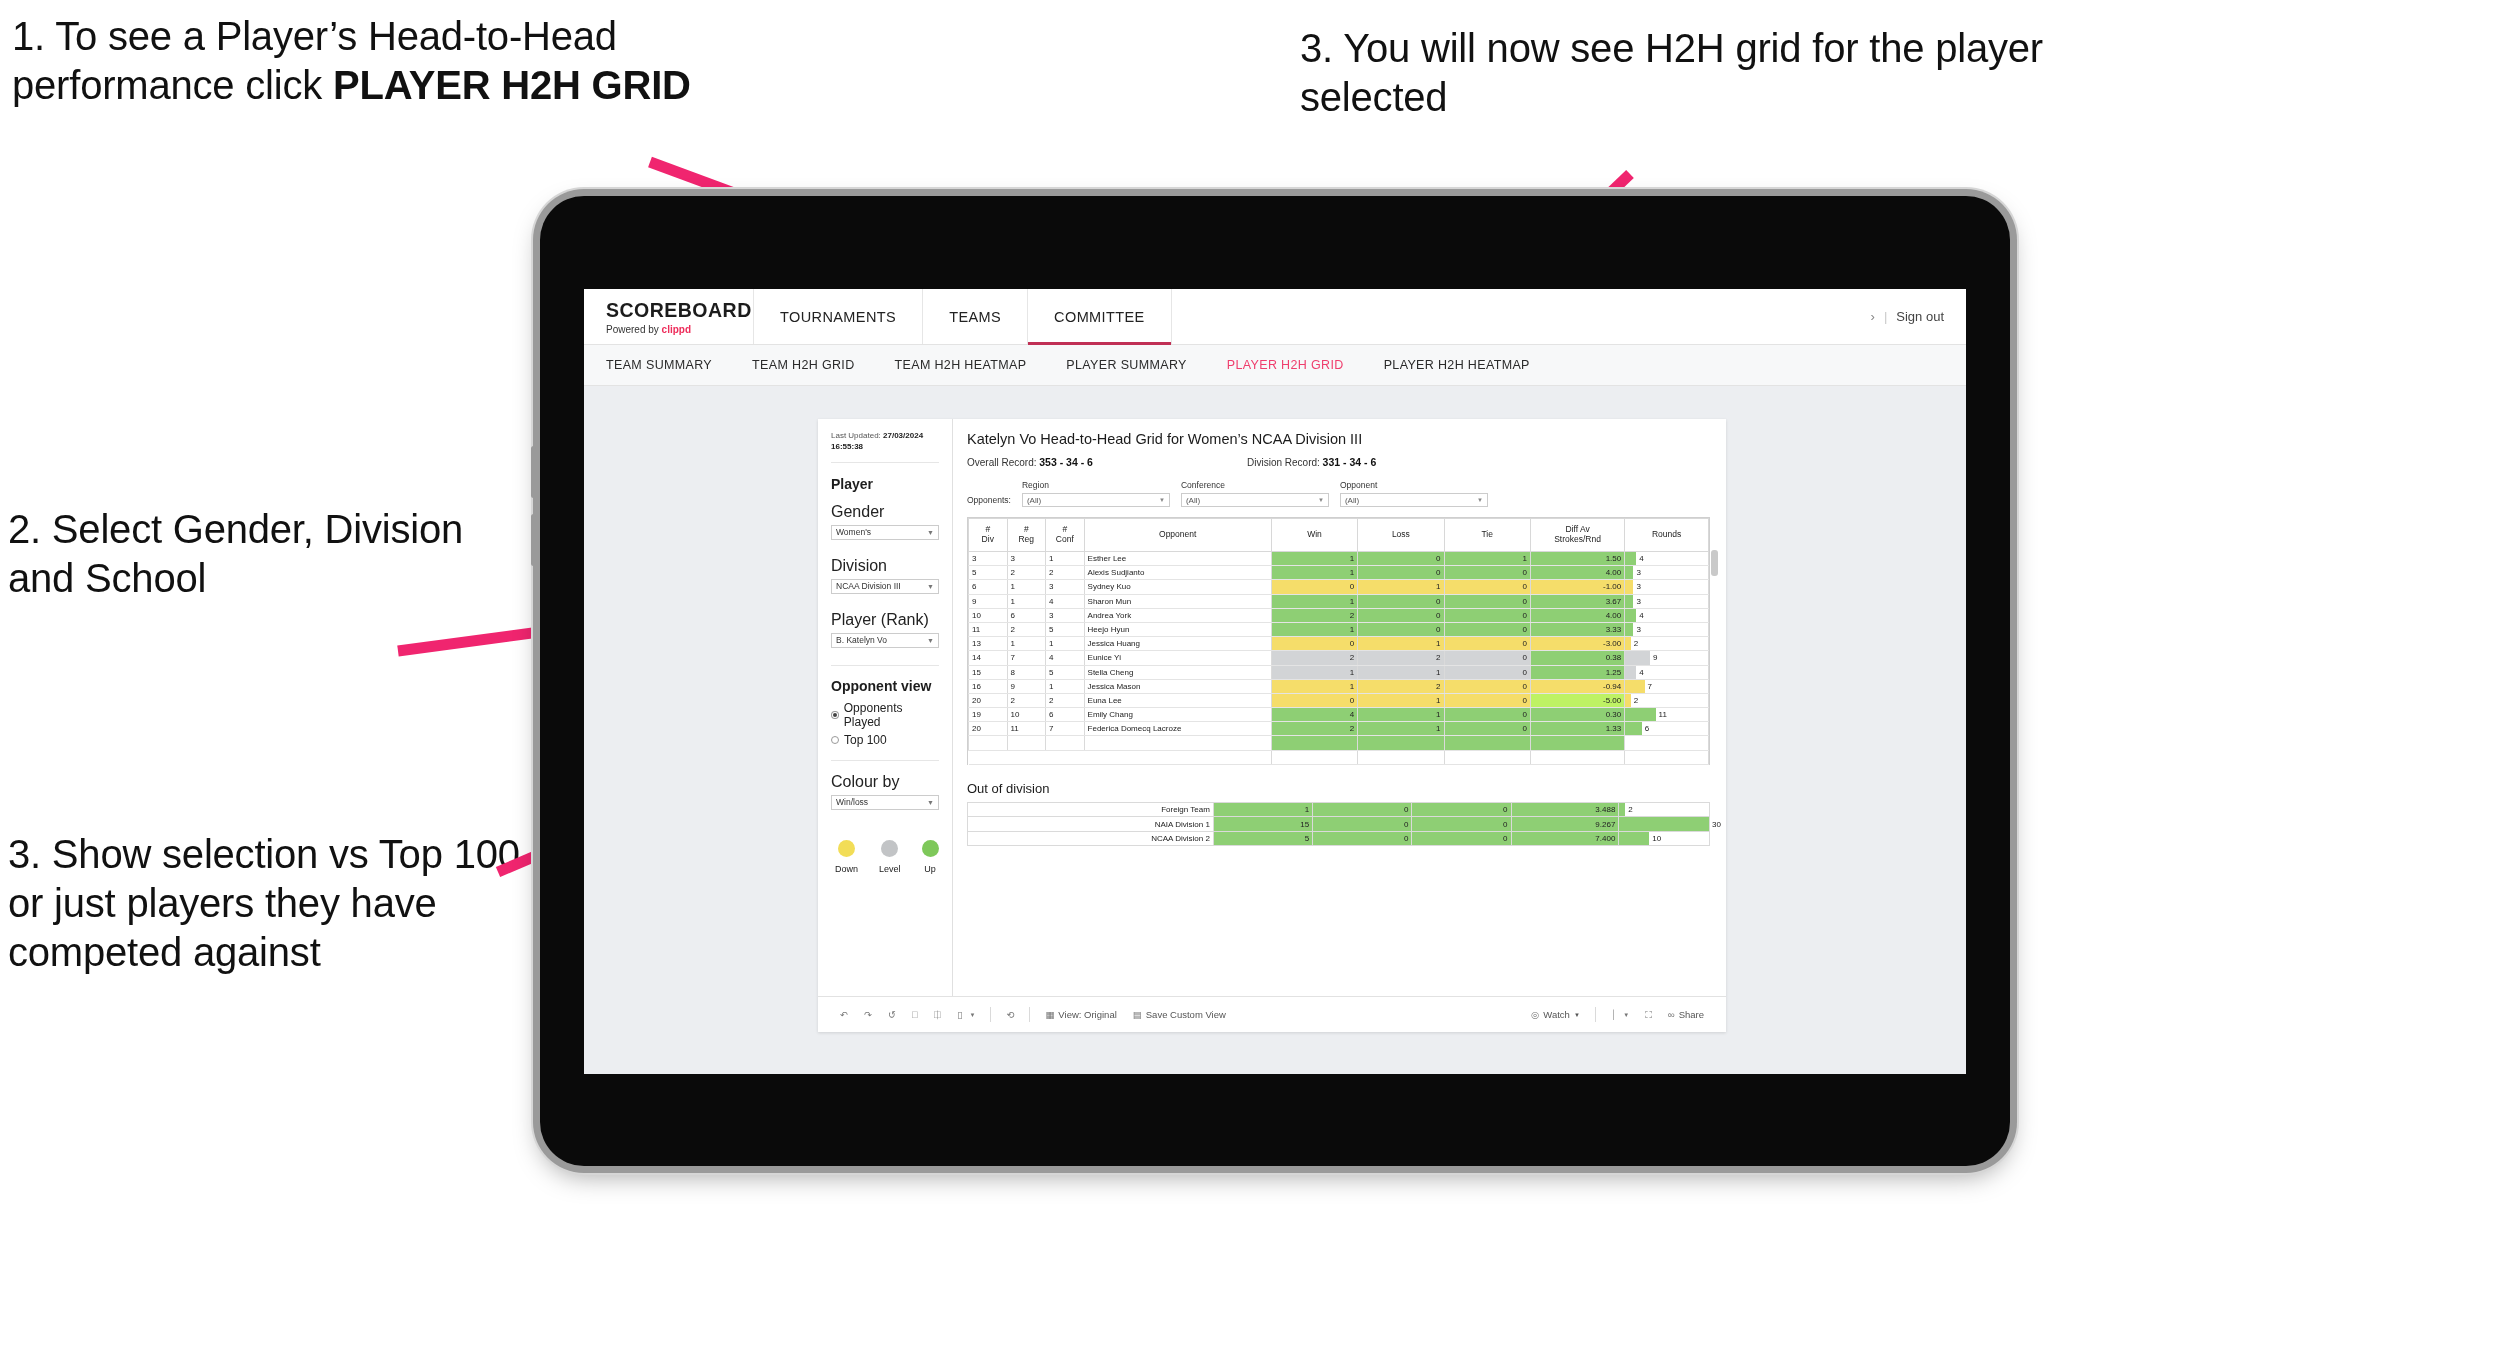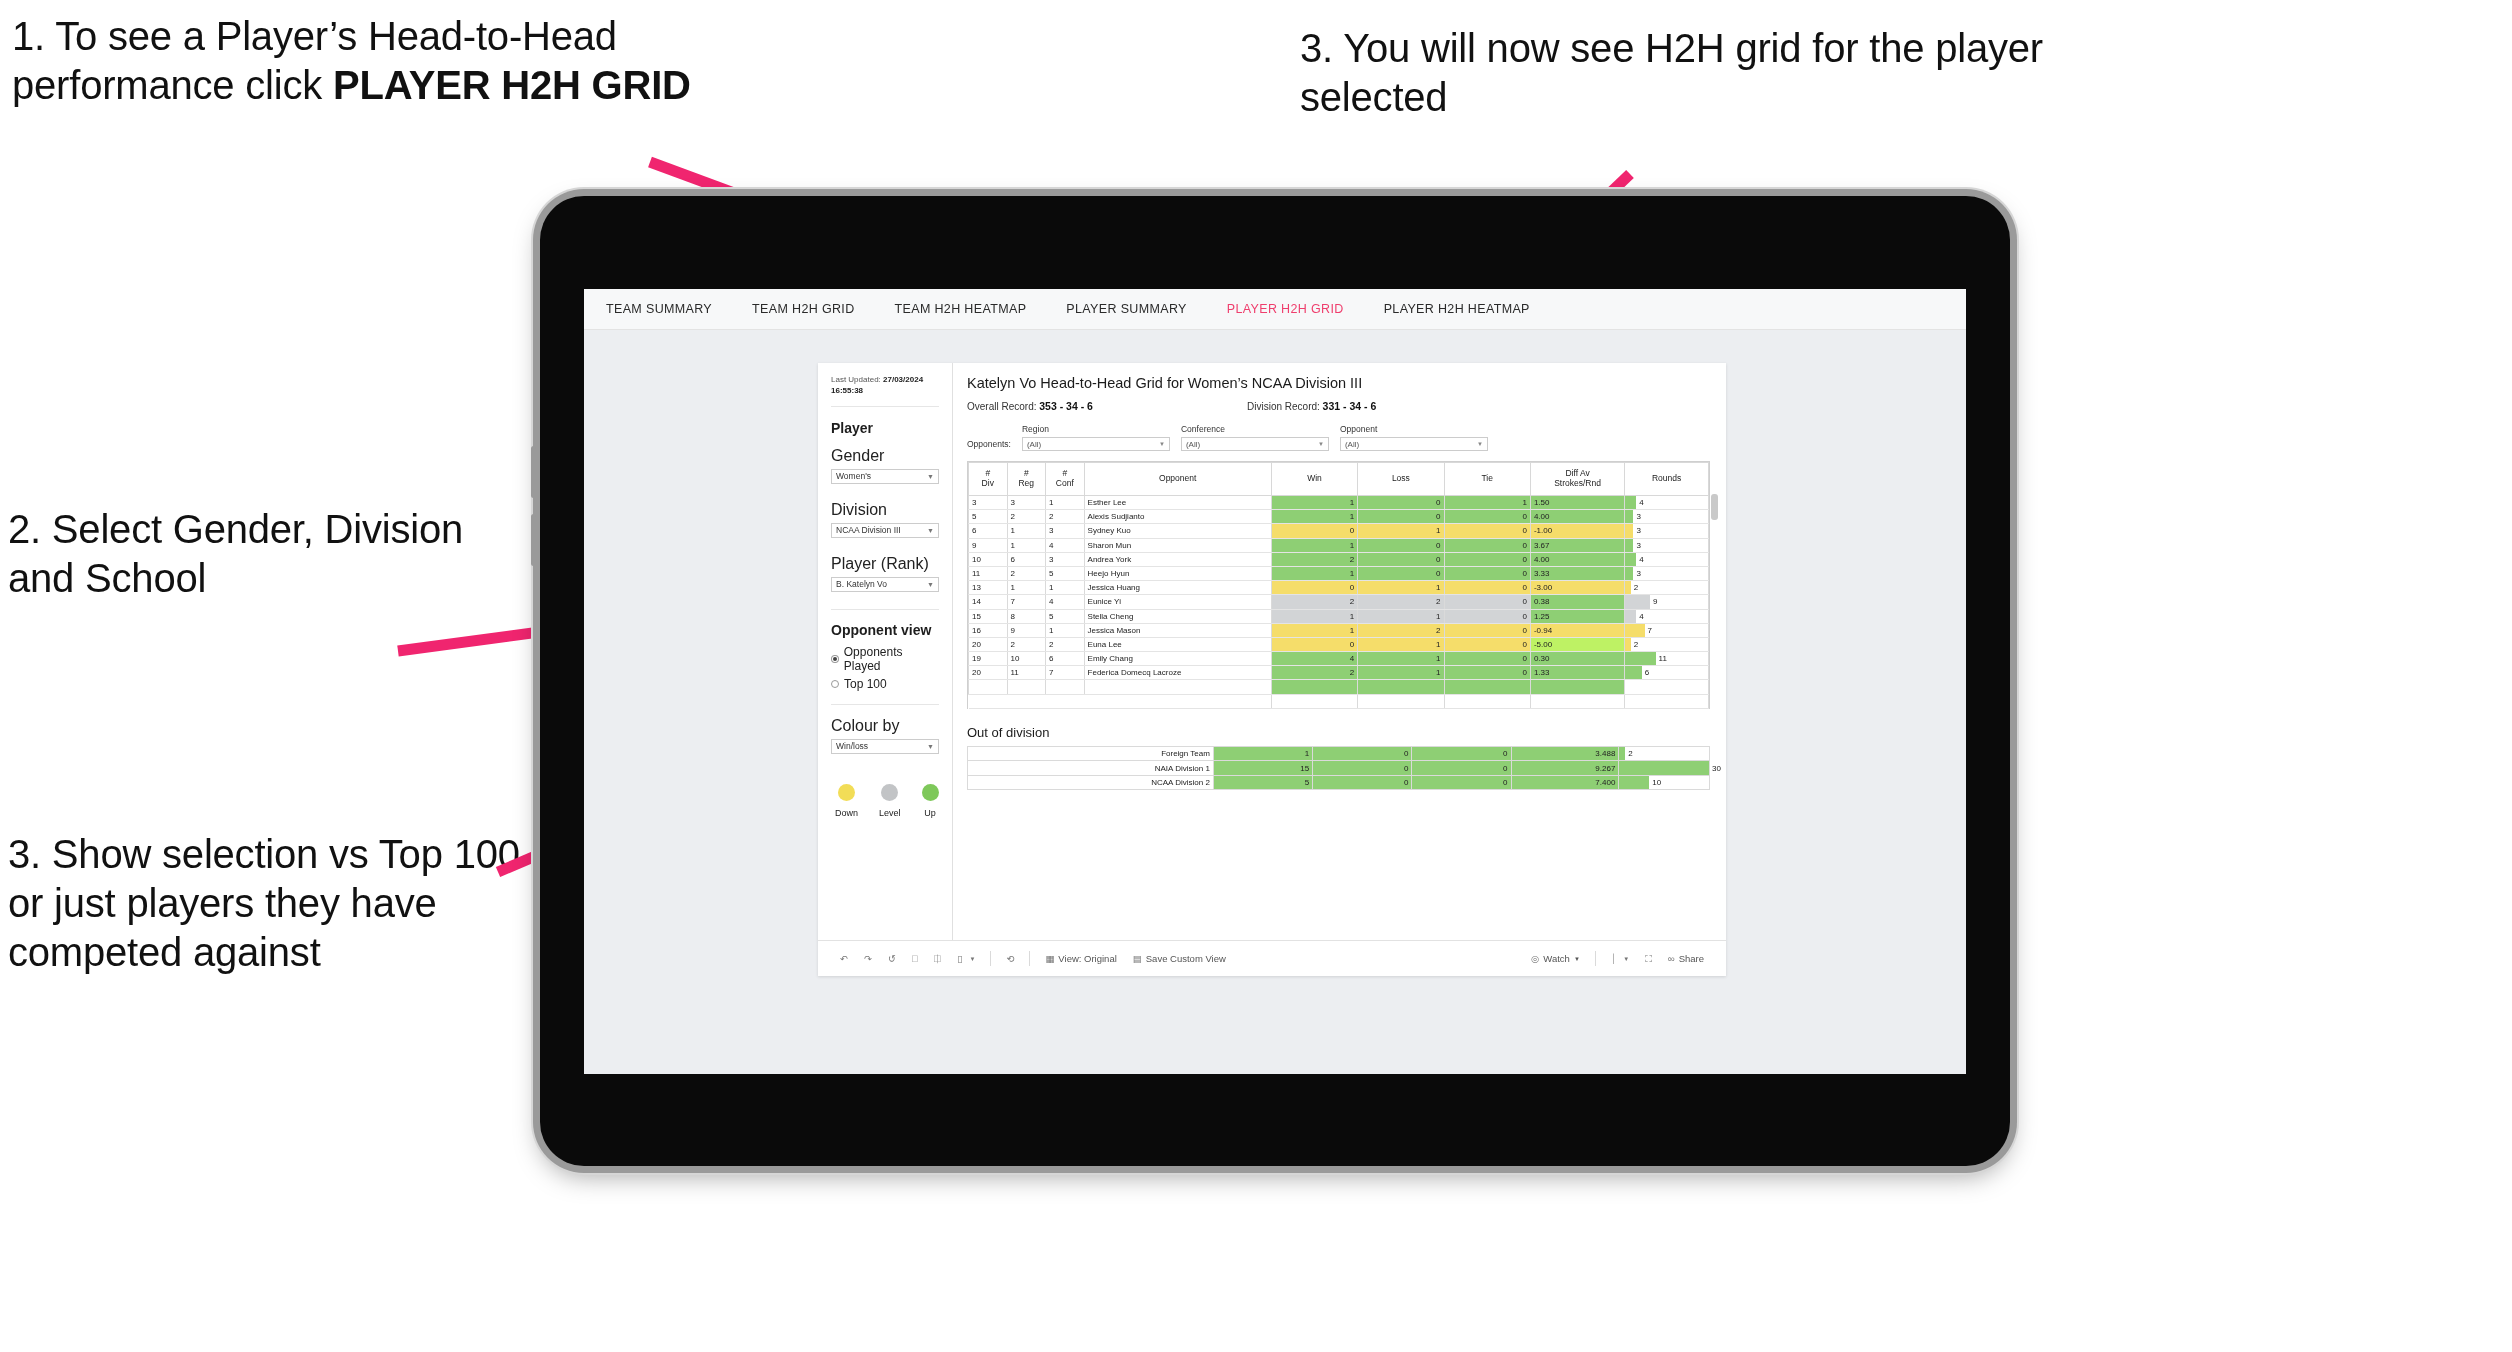--- a/index.html
+++ b/index.html
@@ -86,21 +86,21 @@
   
   .tblwrap{position:relative;border:1px solid #cfcfcf;border-bottom:none;}
   table.h2h{border-collapse:collapse;width:100%;font-size:8px;table-layout:fixed;}
   table.h2h th{border:1px solid #d8d8d8;font-weight:normal;color:#222;font-size:8.5px;
                height:30px;vertical-align:middle;text-align:center;line-height:1.15;background:#fff;}
   table.h2h td{border-left:1px solid #dadada;border-right:1px solid #dadada;
                border-bottom:1px solid #e4e4e4;height:13.2px;padding:0 3px;color:#222;font-size:8px;}
   .c-div,.c-reg,.c-conf{width:26px;text-align:left;}
   .c-opp{width:138px;text-align:left;}
   .c-num{width:62px;text-align:right;}
-  .c-diff{width:68px;}
+  .c-diff{width:68px;text-align:right;}
   .c-rounds{width:62px;padding:0 !important;position:relative;}
   .barcell{position:relative;height:100%;}
   .barfill{position:absolute;left:0;top:0;bottom:0;}
   .barlab{position:absolute;top:0;bottom:0;display:flex;align-items:center;font-size:8px;color:#222;padding-left:3px;}
   .emptyrows td{height:58px;border-bottom:none;}
   .vscroll{position:absolute;right:-9px;top:32px;width:7px;height:26px;background:#c9c9c9;border-radius:3px;}
 
   .ood-title{font-size:13px;color:#1b1b1b;margin:16px 0 6px 0;}
   table.ood{border-collapse:collapse;width:100%;font-size:8px;table-layout:fixed;border:1px solid #cfcfcf;}
   table.ood td{border:1px solid #dadada;height:13.5px;padding:0 3px;color:#222;font-size:8px;}
@@ -159,20 +159,36 @@
     </defs>
   <line x1="260" y1="14" x2="38" y2="226" stroke="#f0256f" stroke-width="11" marker-end="url(#ah4)"></line>
 </svg>
 
 <div id="tablet">
   <div class="side-btn" style="top:250px;height:52px;"></div>
   <div class="side-btn" style="top:318px;height:52px;"></div>
 
   <div id="screen">
 
+    <div id="appbar">
+      <div class="brand">
+        <div class="bt">SCOREBOARD</div>
+        <div class="bs"><span>Powered by </span><em>clippd</em></div>
+      </div>
+      <div class="topnav">
+        <div class="ti">TOURNAMENTS</div>
+        <div class="ti">TEAMS</div>
+        <div class="ti active">COMMITTEE</div>
+      </div>
+      <div class="topright">
+        <span class="chev">›</span>
+        <span class="bar">|</span>
+        <span>Sign out</span>
+      </div>
+    </div>
 
     <div id="subnav">
       <div class="si">TEAM SUMMARY</div>
       <div class="si">TEAM H2H GRID</div>
       <div class="si">TEAM H2H HEATMAP</div>
       <div class="si">PLAYER SUMMARY</div>
       <div class="si active">PLAYER H2H GRID</div>
       <div class="si">PLAYER H2H HEATMAP</div>
     </div>
 

